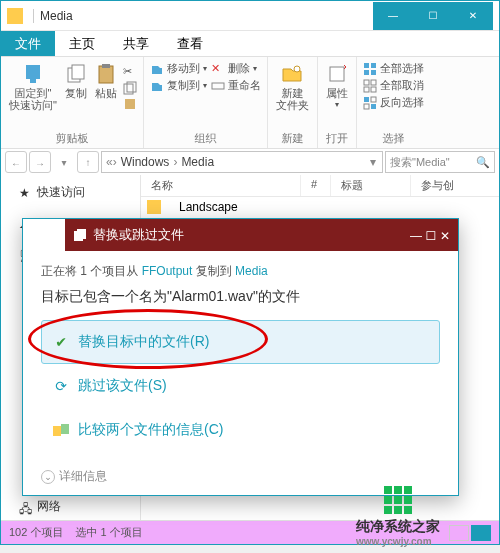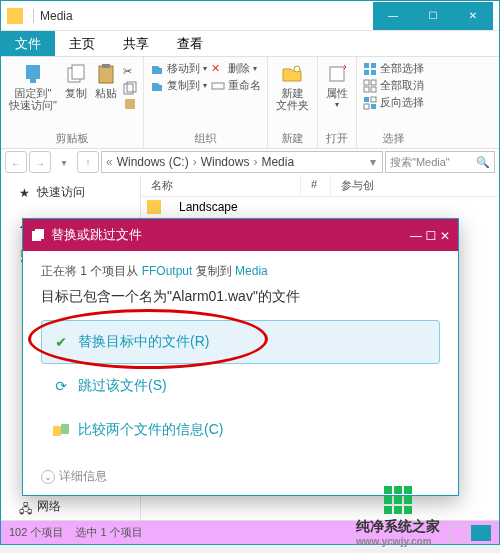--- a/index.html
+++ b/index.html
@@ -56,21 +56,21 @@
 .fic.file { background:#a0c8e8; }
 
 
 .statusbar { position:absolute; bottom:0; left:0; right:0; height:24px; border-top:1px solid #e0e0e0; display:flex; align-items:center; font-size:11px; color:#555; padding:0 8px; gap:12px; background:#f0abfc; }
 .statusbar .right { margin-left:auto; display:flex; gap:2px; }
 .viewbtn { width:20px; height:16px; border:1px solid #ccc; }
 .viewbtn.active { background:#1a9cb7; border-color:#1a9cb7; }
 
 
 .dlg { position:absolute; left:22px; top:218px; width:437px; height:278px; background:#fff; border:1px solid #1a9cb7; box-shadow:0 6px 20px rgba(0,0,0,0.3); z-index:10; }
-.dlg-title { height:32px; background:#be185d; color:#fff; display:flex; align-items:center; padding:0 8px; font-size:13px; }
+.dlg-title { height:32px; background:#7f1d1d; color:#fff; display:flex; align-items:center; padding:0 8px; font-size:13px;margin-left:42px; }
 .dlg-title .t { flex:1; display:flex; align-items:center; gap:6px;}
 .dlg-title .winbtns span { width:36px; height:28px; background:transparent; color:#fff; font-size:12px;}
 .dlg-body { padding:12px 18px; font-size:13px; color:#333; }
 .dlg-body .sub { font-size:12px; color:#555; margin-bottom:8px; }
 .dlg-body .sub a { color:#1a9cb7; text-decoration:none; }
 .dlg-body .head { font-size:14px; margin-bottom:14px; }
 .dlg-body .opt { display:flex; align-items:center; gap:8px; padding:12px 10px; border:1px solid transparent; border-radius:3px; font-size:14px; color:#1a9cb7; cursor:pointer; }
 .dlg-body .opt .oi { width:18px; height:18px; flex-shrink:0; display:flex; align-items:center; justify-content:center;}
 .dlg-body .opt.selected { background:#e6f3fa; border:1px solid #7fd0e6; position:relative;}
 .dlg .more { position:absolute; bottom:10px; left:18px; font-size:12px; color:#888; display:flex; align-items:center; gap:4px;}
@@ -272,21 +272,20 @@
     </div>
   </div>
 
   <div class="addr">
     <span class="navbtn">←</span>
     <span class="navbtn">→</span>
     <span class="navbtn" style="border:none">▾</span>
     <span class="navbtn">↑</span>
     <div class="crumbs">
       <span class="ar">«</span>
-      <span class="c">Windows (C:)</span>
         <span class="ar">›</span>
       <span class="c">Windows</span>
         <span class="ar">›</span>
       <span class="c">Media</span>
       <span style="margin-left:auto;color:#888;padding-right:2px">▾</span>
     </div>
     <div class="search">
       <span>搜索"Media"</span>
       <span>🔍</span>
     </div>
@@ -308,20 +307,21 @@
         </div>
       <div class="item l1" style="margin-top:228px">
           <span class="ic">🖧</span>
           <span>网络</span>
         </div>
     </div>
     <div class="filearea">
       <div class="colhead">
         <span style="width:160px">名称</span>
         <span style="width:30px">#</span>
+        <span style="width:80px">标题</span>
         <span style="flex:1;border-right:none">参与创</span>
       </div>
       <div class="filelist">
         <div class="frow">
             <span class="fic"></span>
             <span>Landscape</span>
           </div>
         <div class="frow">
             <span class="fic"></span>
             <span>Quirky</span>

